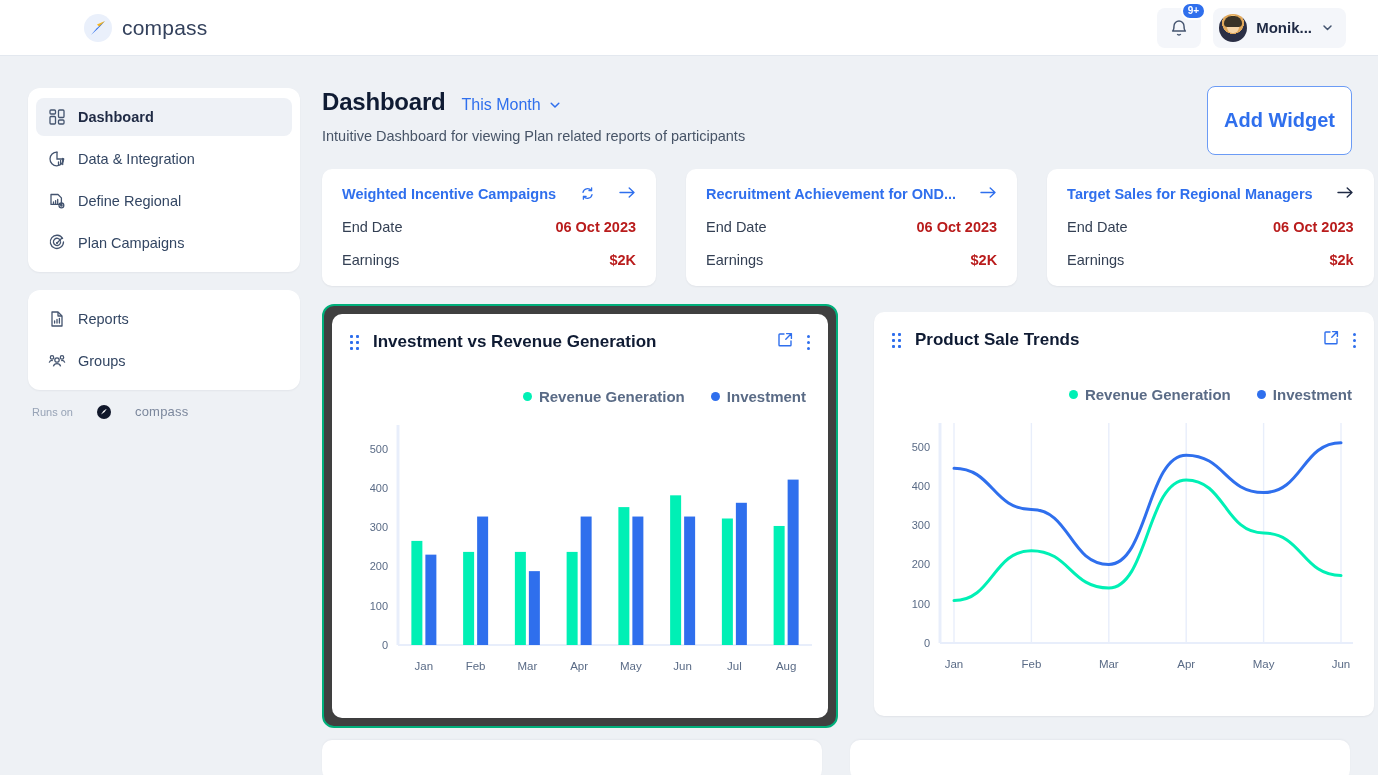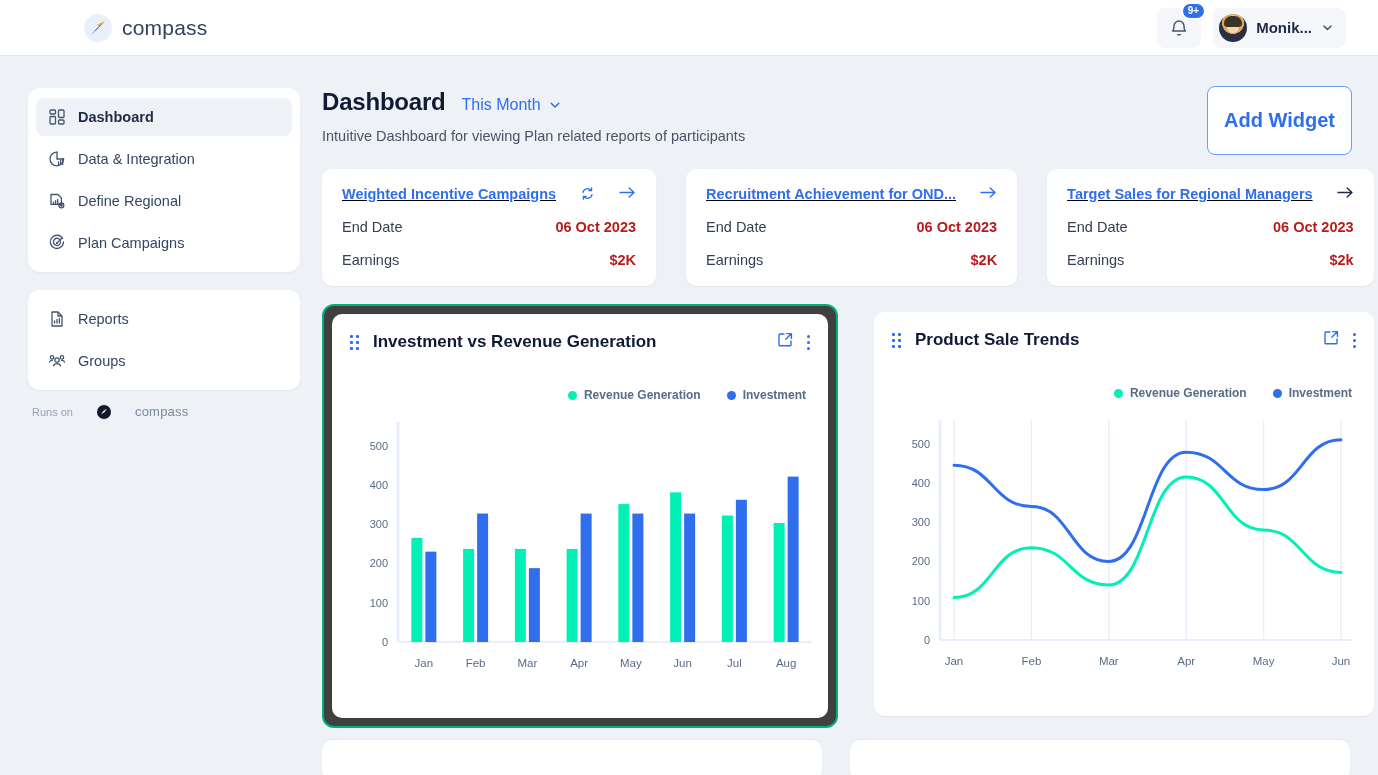--- a/index.html
+++ b/index.html
@@ -94,21 +94,21 @@
     padding: 22px 16px; cursor: pointer; font-family: inherit;
   }
   .page-sub { margin-top: 12px; font-size: 14.5px; color: #475467; }
 
   
   .stat-row { display: flex; gap: 30px; margin-top: 25px; }
   .stat-card {
     flex: 1; background: #fff; border-radius: 10px; padding: 16px 20px 18px;
     box-shadow: 0 1px 2px rgba(16,24,40,.06);
   }
-  .stat-head { display: flex; align-items: center; gap: 24px; text-decoration: underline; }
+  .stat-head { display: flex; align-items: center; gap: 24px; }
   .stat-title {
     color: #2f6fed; font-size: 14.5px; font-weight: 600;
     white-space: nowrap; overflow: hidden; text-overflow: ellipsis;
   }
   .stat-arrow { margin-left: auto; color: #2f6fed; font-size: 15px; cursor: pointer; }
   .stat-line { display: flex; justify-content: space-between; margin-top: 17px; font-size: 14.5px; }
   .stat-k { color: #344054; }
   .stat-v { color: #b91c1c; font-weight: 700; }
 
   
@@ -122,21 +122,21 @@
   }
   .widget-head { display: flex; align-items: center; gap: 14px; }
   .drag-dots { display: grid; grid-template-columns: 3px 3px; gap: 3px; cursor: grab; }
   .drag-dots i { width: 3px; height: 3px; background: #2f6fed; border-radius: 1px; display: block; }
   .widget-title { font-size: 17px; font-weight: 700; color: #0f1b33; }
   .widget-actions { margin-left: auto; display: flex; align-items: center; gap: 14px; }
   .kebab { display: flex; flex-direction: column; gap: 3px; cursor: pointer; }
   .kebab i { width: 3px; height: 3px; border-radius: 50%; background: #2f6fed; display: block; }
 
   .legend { display: flex; justify-content: flex-end; gap: 26px; margin-top: 36px; padding-right: 4px; }
-  .legend-item { display: flex; align-items: center; gap: 7px; font-size: 12px; color: #5a6b86; font-weight: 600; }
+  .legend-item { display: flex; align-items: center; gap: 7px; font-size: 15px; color: #5a6b86; font-weight: 600; }
   .dot { width: 9px; height: 9px; border-radius: 50%; display: block; }
 
   .chart-box { position: relative; margin-top: 12px; height: 268px; }
   .chart-box svg { display: block; }
 
   
   .bottom-row { display: flex; gap: 28px; margin-top: 12px; }
   .bottom-card { width: 500px; height: 40px; background: #fff; border-radius: 10px; box-shadow: 0 -1px 2px rgba(16,24,40,.04); }
 </style>
 </head>

